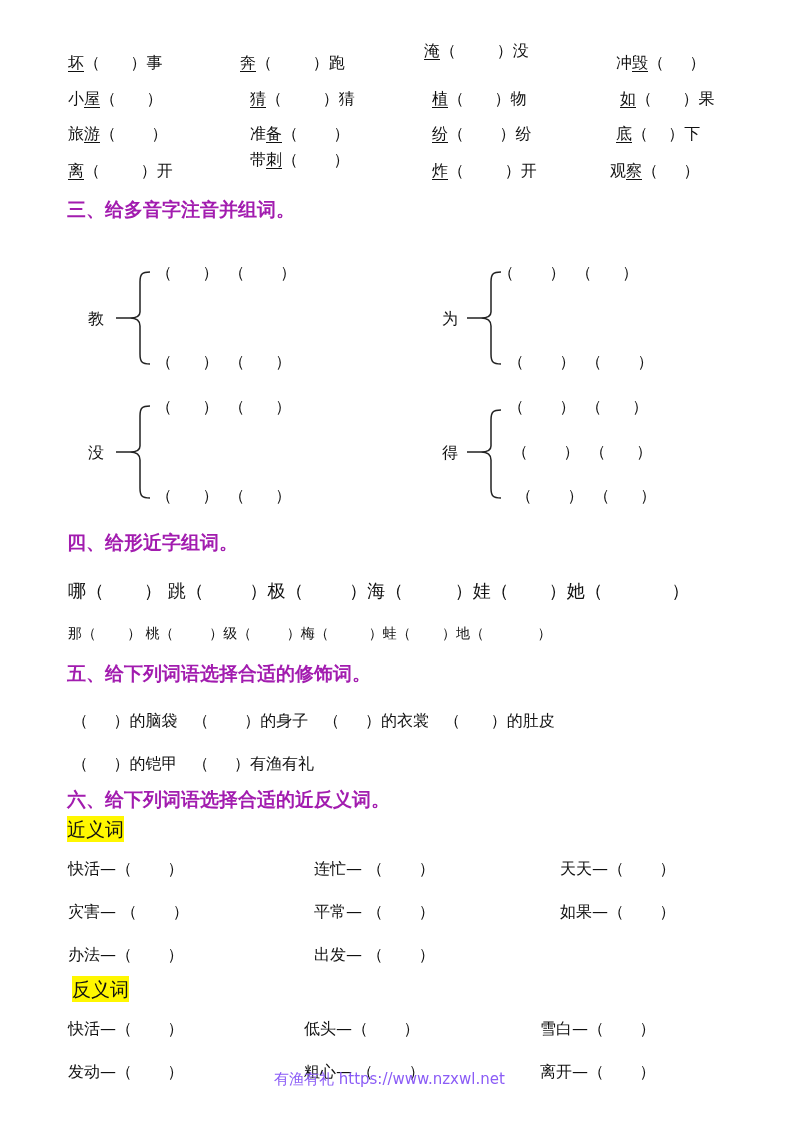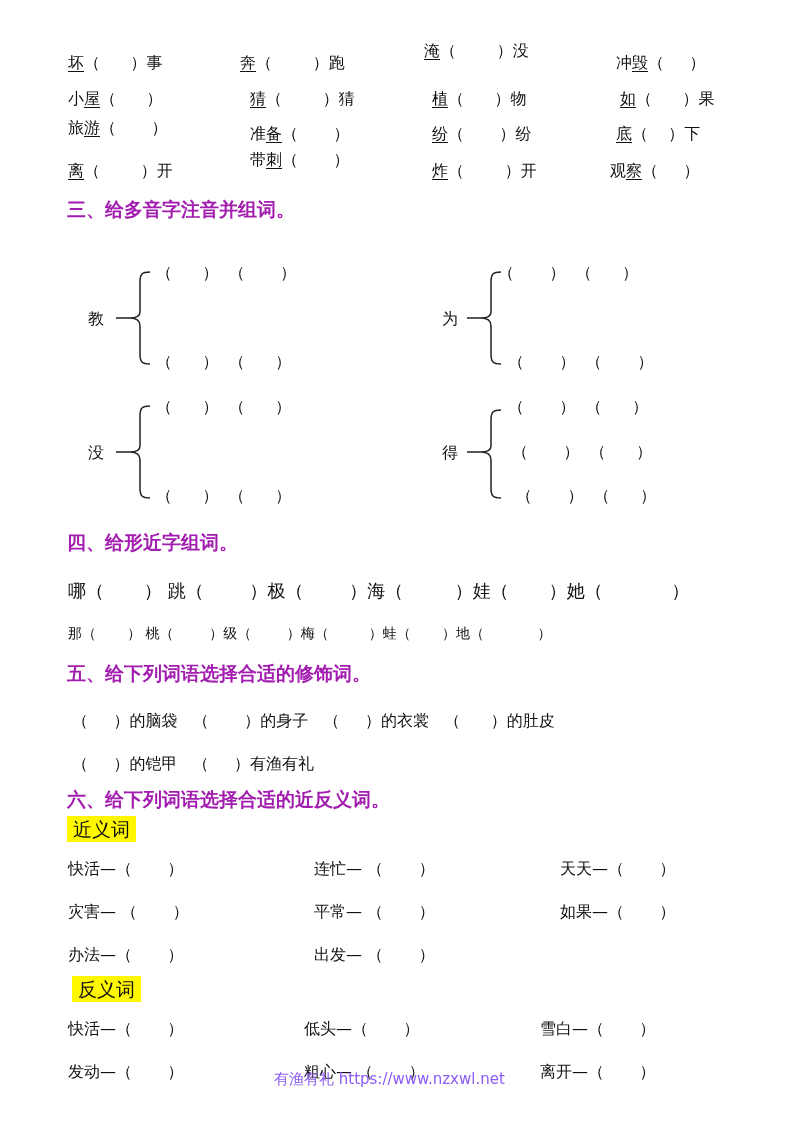--- a/index.html
+++ b/index.html
@@ -4,40 +4,40 @@
 <style>
   html, body { margin: 0; padding: 0; }
   body {
     width: 793px; height: 1122px; position: relative; overflow: hidden;
     background: #ffffff; color: #111;
     font-family: "DejaVu Sans", "Liberation Sans", sans-serif;
   }
   .t { position: absolute; font-size: 16px; line-height: 24px; white-space: pre; }
   .u { text-decoration: underline; text-underline-offset: 3px; text-decoration-thickness: 1px; }
   .h { position: absolute; font-size: 19px; line-height: 26px; font-weight: bold; color: #a21caf; white-space: pre; }
-  .hl { position: absolute; font-size: 19px; line-height: 26px; background: #fff700; padding: 0 6px; white-space: pre; }
+  .hl { position: absolute; font-size: 19px; line-height: 26px; background: #fff700; padding: 0 0; white-space: pre; }
   .brace { position: absolute; }
   .wm { position: absolute; font-size: 15px; color: #8b5cf6; white-space: pre; }
 </style>
 </head>
 <body>
 
 <div>
 
   <div class="t" style="left:68px;top:51px"><span></span><span class="u">坏</span><span>（      ）事</span></div>
   <div class="t" style="left:240px;top:51px"><span></span><span class="u">奔</span><span>（        ）跑</span></div>
   <div class="t" style="left:424px;top:39px"><span></span><span class="u">淹</span><span>（        ）没</span></div>
   <div class="t" style="left:616px;top:51px"><span>冲</span><span class="u">毁</span><span>（     ）</span></div>
 
   <div class="t" style="left:68px;top:87px"><span>小</span><span class="u">屋</span><span>（      ）</span></div>
   <div class="t" style="left:250px;top:87px"><span></span><span class="u">猜</span><span>（        ）猜</span></div>
   <div class="t" style="left:432px;top:87px"><span></span><span class="u">植</span><span>（      ）物</span></div>
   <div class="t" style="left:620px;top:87px"><span></span><span class="u">如</span><span>（      ）果</span></div>
 
-  <div class="t" style="left:68px;top:116px"><span>旅</span><span class="u">游</span><span>（       ）</span></div>
+  <div class="t" style="left:68px;top:122px"><span>旅</span><span class="u">游</span><span>（       ）</span></div>
   <div class="t" style="left:250px;top:122px"><span>准</span><span class="u">备</span><span>（       ）</span></div>
   <div class="t" style="left:432px;top:122px"><span></span><span class="u">纷</span><span>（       ）纷</span></div>
   <div class="t" style="left:616px;top:122px"><span></span><span class="u">底</span><span>（    ）下</span></div>
 
   <div class="t" style="left:68px;top:159px"><span></span><span class="u">离</span><span>（        ）开</span></div>
   <div class="t" style="left:250px;top:148px"><span>带</span><span class="u">刺</span><span>（       ）</span></div>
   <div class="t" style="left:432px;top:159px"><span></span><span class="u">炸</span><span>（        ）开</span></div>
   <div class="t" style="left:610px;top:159px"><span>观</span><span class="u">察</span><span>（     ）</span></div>
 </div>
 

